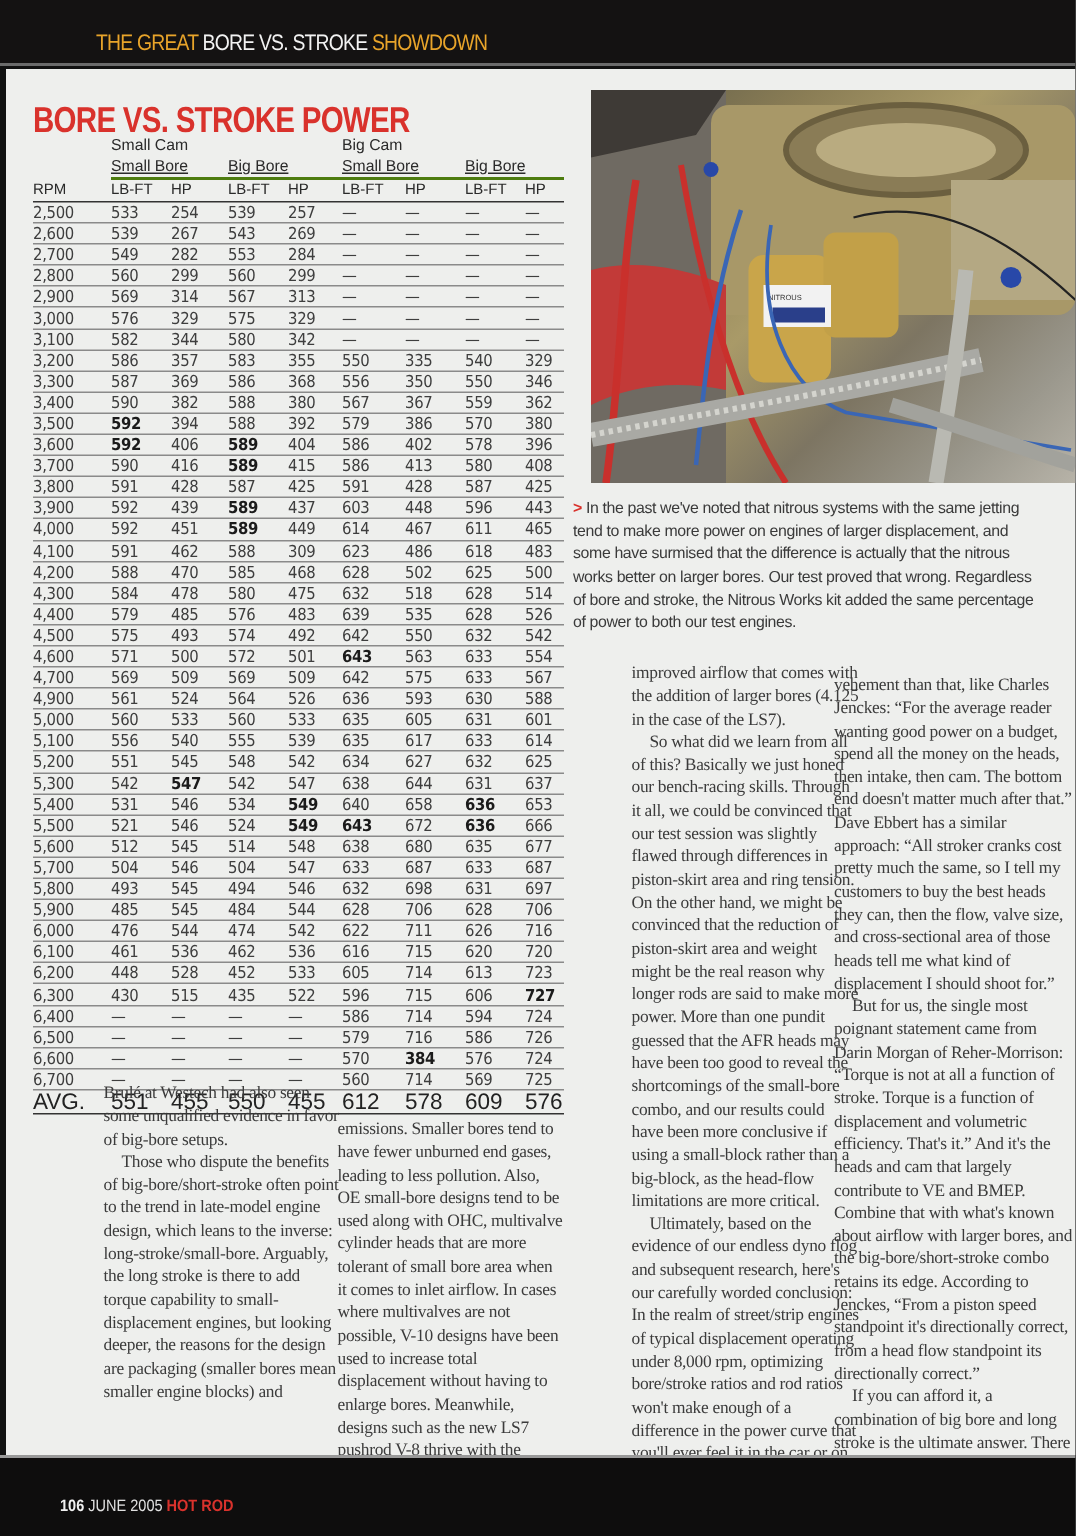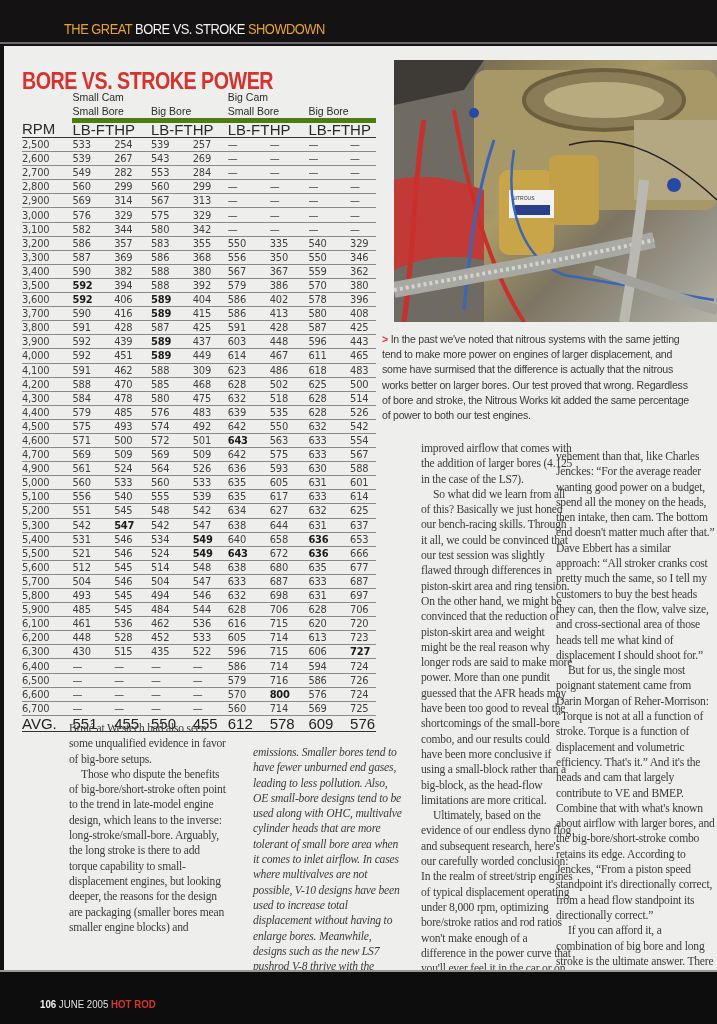--- a/index.html
+++ b/index.html
@@ -31,22 +31,22 @@
     font-size: 24px; letter-spacing: -0.6px; transform: scaleX(0.82); transform-origin: left top;
     white-space: nowrap;
   }
   .table-wrap { position: absolute; left: 22px; top: 90px; width: 354px; }
   table.power { border-collapse: collapse; width: 354px; font-size: 11px; color: #333; }
   table.power th, table.power td {
     text-align: left; padding: 0; font-weight: normal; white-space: nowrap;
   }
   .grp th { font-weight: bold; font-size: 10.5px; color: #2a2a2a; height: 14px; line-height: 14px; }
   .grp2 th { font-weight: bold; font-size: 10.5px; color: #2a2a2a; height: 14px; line-height: 14px; }
-  .grp2 th.u { border-bottom: 5px solid #4d7c0f; }
-  .hdr th { font-weight: bold; font-size: 15px; color: #2a2a2a; height: 14px; line-height: 14px; border-bottom: 1.5px solid #333; margin-top: 41px; }
+  .grp2 th.u { border-bottom: 2px solid #4d7c0f; text-decoration: underline; }
+  .hdr th { font-weight: bold; font-size: 10px; color: #2a2a2a; height: 14px; line-height: 14px; border-bottom: 1.5px solid #333; margin-top: 41px; }
   tbody td { height: 14.1px; line-height: 13px; border-bottom: 1px solid #8a8a8a; font-size: 11px; color: #3e3e3e;
     font-family: "DejaVu Sans Condensed", "DejaVu Sans", sans-serif; letter-spacing: -0.2px; }
   tbody td.b { font-weight: bold; color: #1b1b1b; }
   tfoot td { font-weight: bold; height: 15px; line-height: 15px; border-top: 1.5px solid #333; border-bottom: 1.5px solid #333; font-size: 15px; color: #222; }
   .c0 { width: 52px; } .c1 { width: 40px; } .c2 { width: 38px; } .c3 { width: 40px; } .c4 { width: 36px; }
   .c5 { width: 42px; } .c6 { width: 40px; } .c7 { width: 40px; } .c8 { width: 26px; }
 
   
   .photo {
     position: absolute; left: 394px; top: 60px; width: 323px; height: 262px; overflow: hidden;
@@ -61,21 +61,21 @@
   }
   .caption .arrow { color: #d9322c; font-weight: bold; }
 
   .col {
     position: absolute; font-family: "Liberation Serif", serif; font-size: 11.6px;
     line-height: 15.3px; color: #3b3b3b; letter-spacing: -0.2px;
   }
   .col p { text-indent: 0; }
   .col p.ind { text-indent: 12px; }
   .col1 { left: 69px; top: 721px; width: 160px; }
-  .col2 { left: 253px; top: 745px; width: 152px; font-style: italic; }
+  .col2 { left: 225px; top: 745px; width: 152px; }
   .col3 { left: 397px; top: 441px; width: 152px; margin-left: 24px; }
   .col4 { left: 556px; top: 429px; width: 160px; margin-top: 20px; }
   .endmark { font-family: "Liberation Sans", sans-serif; font-weight: bold; color: #1a1a1a; letter-spacing: 0; }
 
   .bottom-band {
     position: absolute; left: 0; top: 970px; width: 717px; height: 54px;
     background: #0e0d0d; border-top: 2px solid #999;
   }
   .folio {
     position: absolute; left: 40px; top: 998px; font-size: 11px; white-space: nowrap;
@@ -508,20 +508,31 @@
           <td>485</td>
           <td>545</td>
           <td>484</td>
           <td>544</td>
           <td>628</td>
           <td>706</td>
           <td>628</td>
           <td>706</td>
         </tr>
         <tr>
+          <td>6,000</td>
+          <td>476</td>
+          <td>544</td>
+          <td>474</td>
+          <td>542</td>
+          <td>622</td>
+          <td>711</td>
+          <td>626</td>
+          <td>716</td>
+        </tr>
+        <tr>
           <td>6,100</td>
           <td>461</td>
           <td>536</td>
           <td>462</td>
           <td>536</td>
           <td>616</td>
           <td>715</td>
           <td>620</td>
           <td>720</td>
         </tr>
@@ -569,21 +580,21 @@
           <td>586</td>
           <td>726</td>
         </tr>
         <tr>
           <td>6,600</td>
           <td>—</td>
           <td>—</td>
           <td>—</td>
           <td>—</td>
           <td>570</td>
-          <td class="b">800</td>
+          <td class="b">384</td>
           <td>576</td>
           <td>724</td>
         </tr>
         <tr>
           <td>6,700</td>
           <td>—</td>
           <td>—</td>
           <td>—</td>
           <td>—</td>
           <td>560</td>

